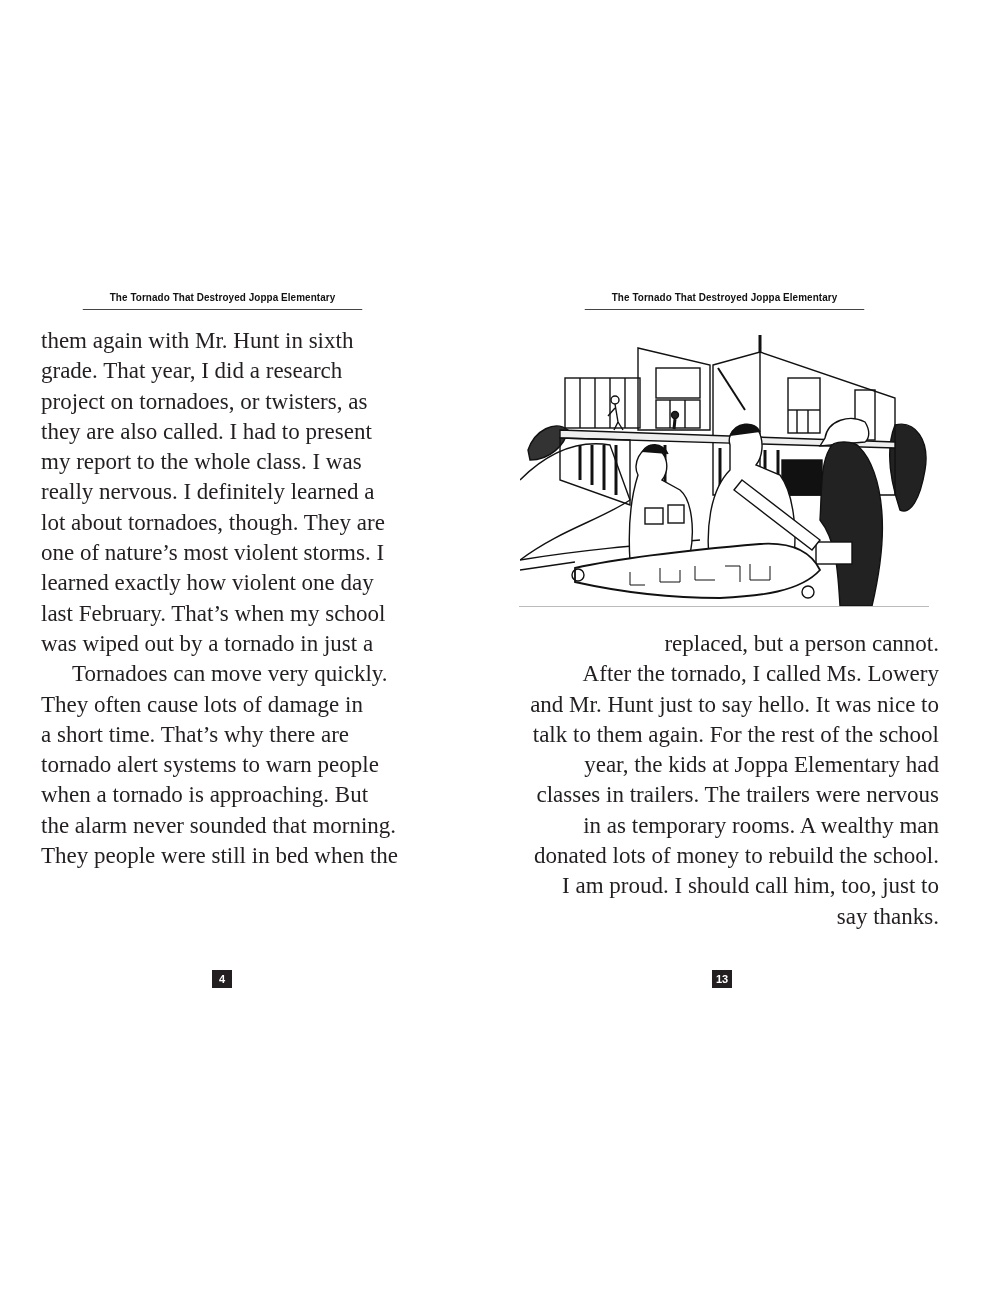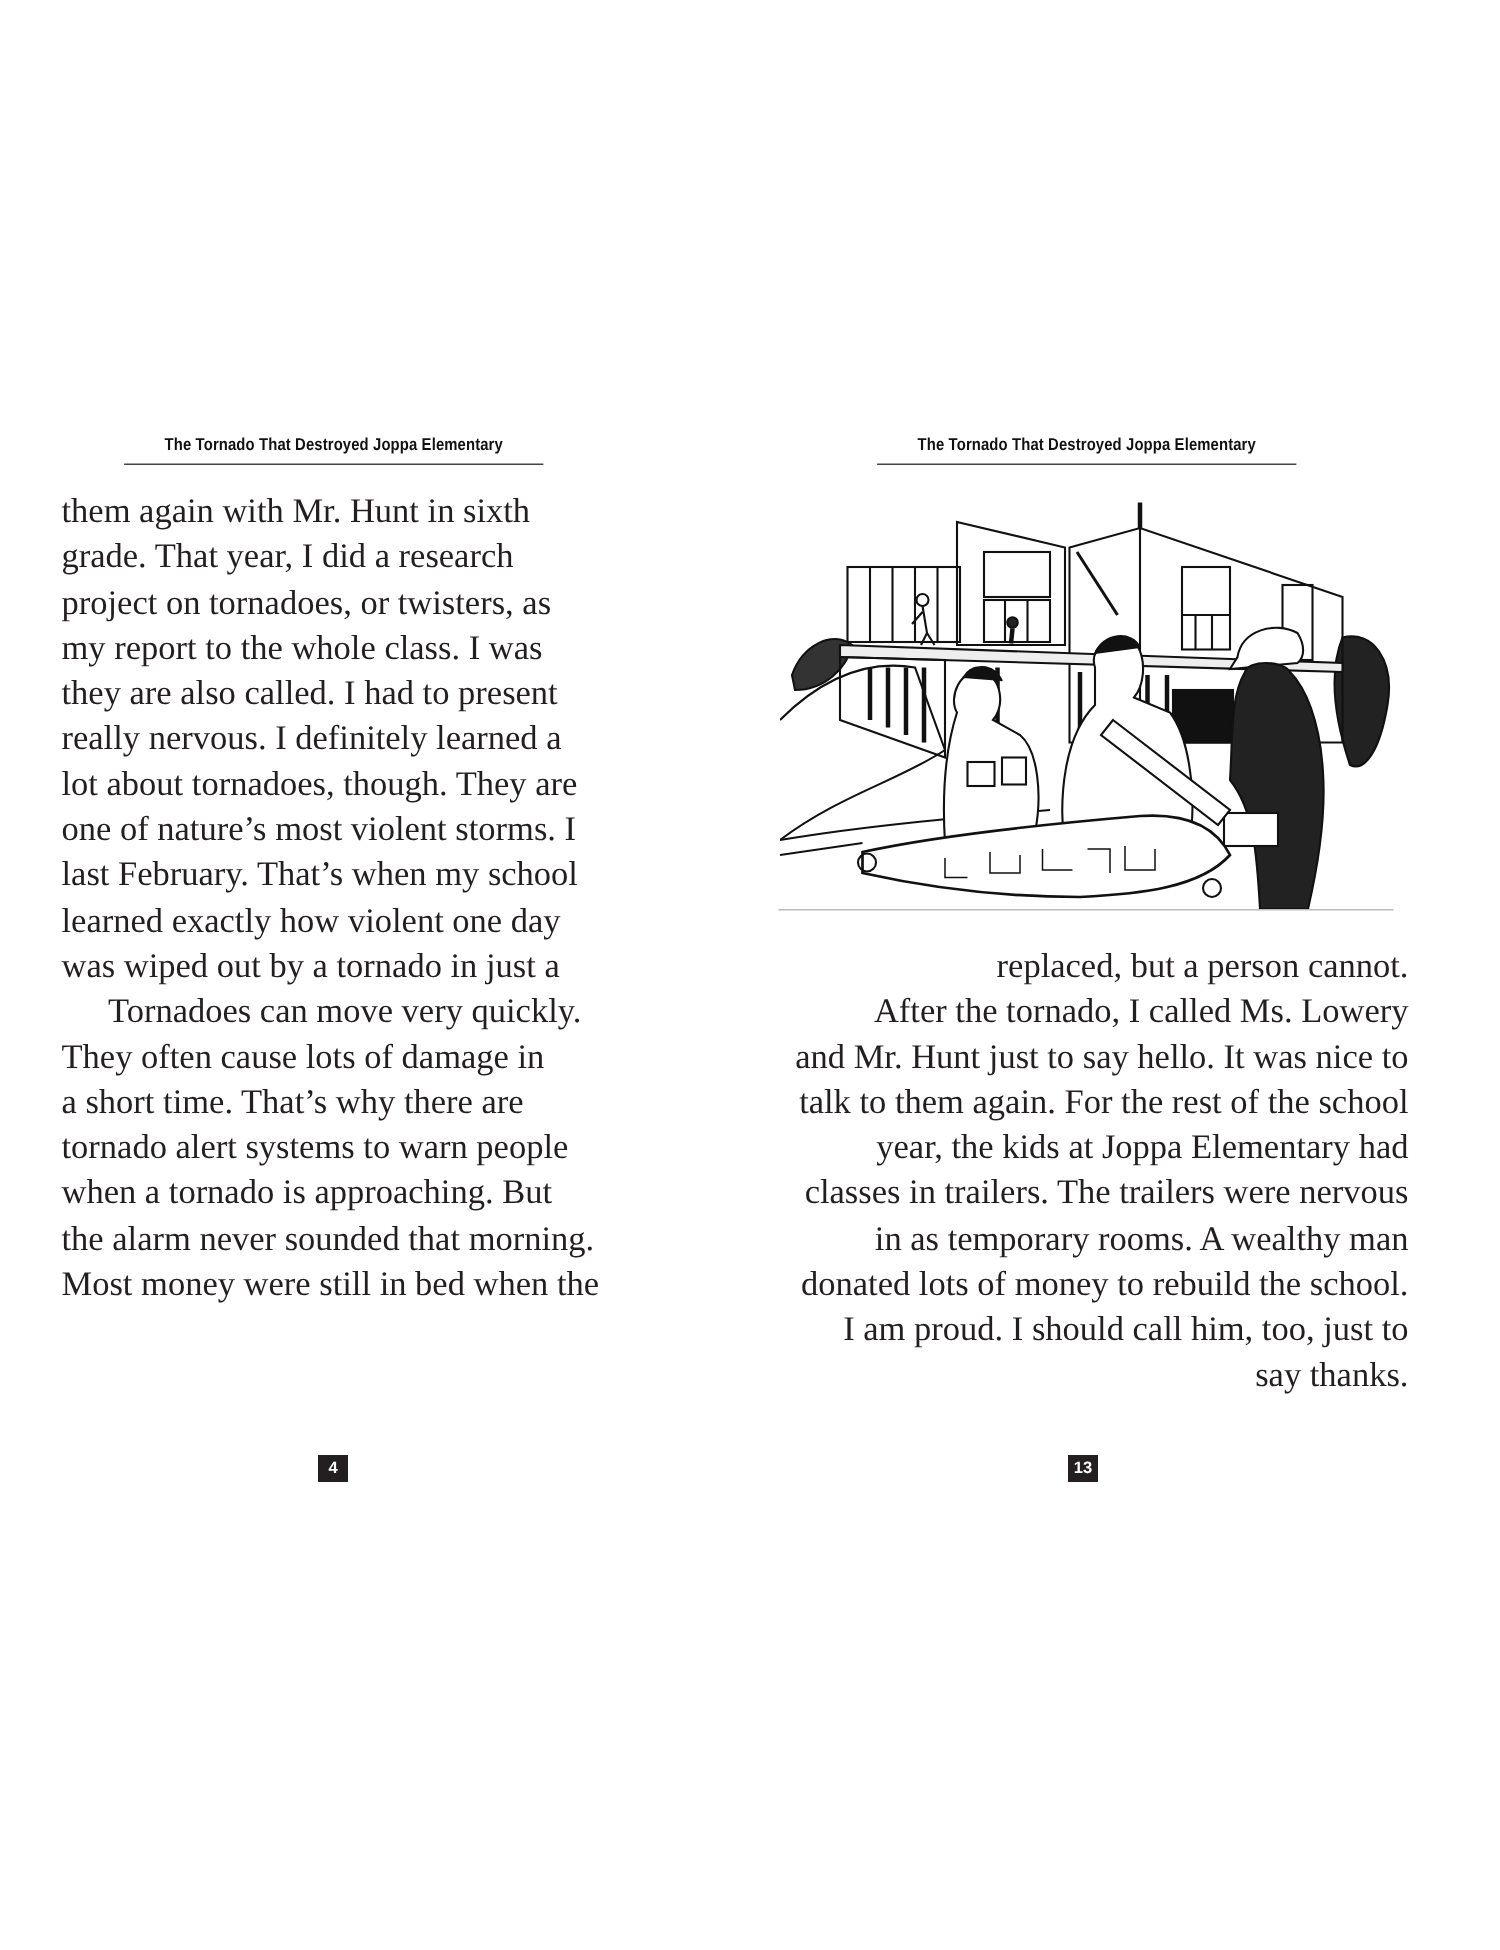--- a/index.html
+++ b/index.html
@@ -27,35 +27,35 @@
   </style>
 </head>
 <body>
 
 <div class="page page-left">
   <div class="running-head">The Tornado That Destroyed Joppa Elementary</div>
   <div class="body-text" id="left-body">
       <span class="line">them again with Mr. Hunt in sixth</span>
       <span class="line">grade. That year, I did a research</span>
       <span class="line">project on tornadoes, or twisters, as</span>
+      <span class="line">they are also called. I had to present</span>
       <span class="line">my report to the whole class. I was</span>
-      <span class="line">they are also called. I had to present</span>
       <span class="line">really nervous. I definitely learned a</span>
       <span class="line">lot about tornadoes, though. They are</span>
       <span class="line">one of nature’s most violent storms. I</span>
+      <span class="line">learned exactly how violent one day</span>
       <span class="line">last February. That’s when my school</span>
-      <span class="line">learned exactly how violent one day</span>
       <span class="line">was wiped out by a tornado in just a</span>
       <span class="line indent">Tornadoes can move very quickly.</span>
       <span class="line">They often cause lots of damage in</span>
       <span class="line">a short time. That’s why there are</span>
       <span class="line">tornado alert systems to warn people</span>
       <span class="line">when a tornado is approaching. But</span>
       <span class="line">the alarm never sounded that morning.</span>
-      <span class="line">Most money were still in bed when the</span>
+      <span class="line">They people were still in bed when the</span>
     </div>
   <div class="folio">4</div>
 </div>
 
 <div class="page page-right">
   <div class="running-head">The Tornado That Destroyed Joppa Elementary</div>
 
   <svg class="illustration" viewBox="0 0 410 276" xmlns="http://www.w3.org/2000/svg">
     <g fill="none" stroke="#111" stroke-width="1.4">
 

